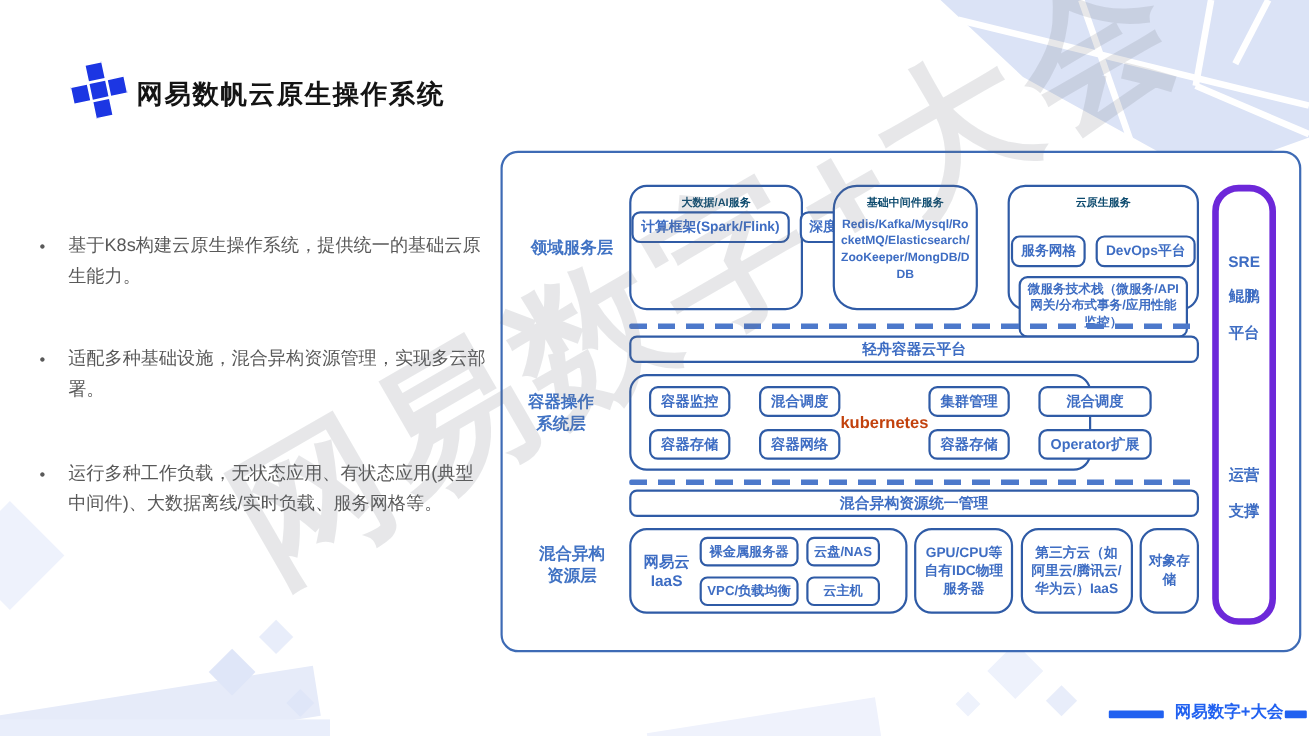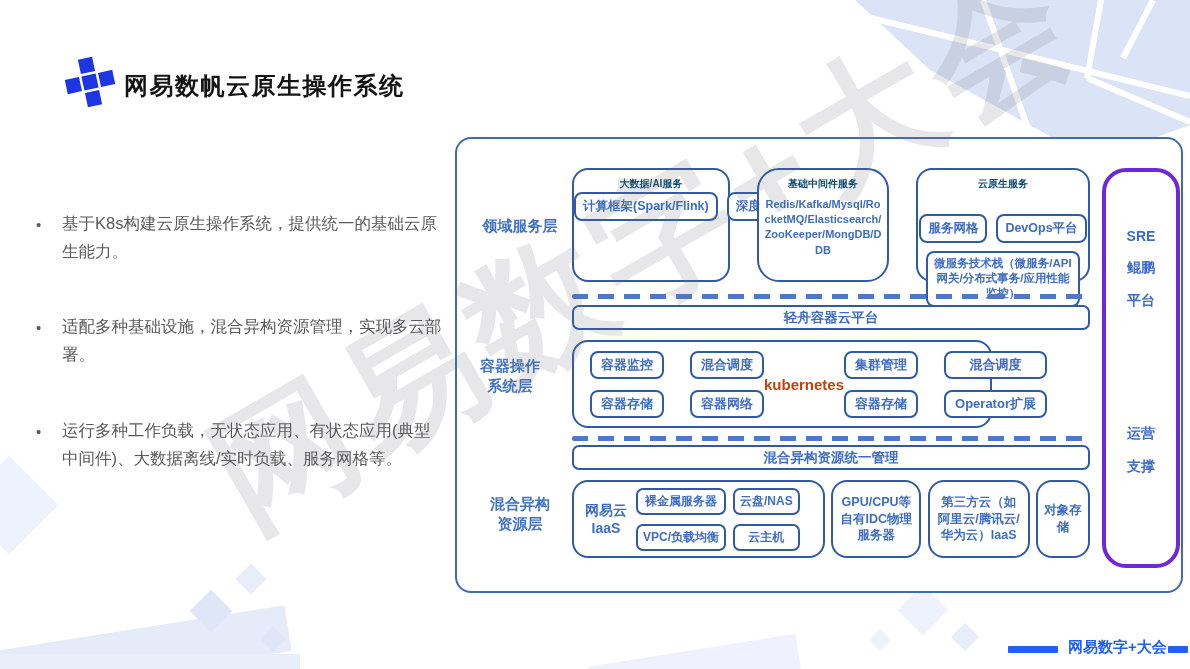--- a/index.html
+++ b/index.html
@@ -77,23 +77,23 @@
   .g1{width:253px;display:flex;align-items:center;padding:0 6px;box-sizing:border-box;}
   .g1 .glabel{width:52px;text-align:center;font-size:14px;font-weight:700;color:#3e6dc3;line-height:1.3;}
   .g1 .glabel span{display:inline-block;width:3.2em;}
   .g1 .grid{display:grid;grid-template-columns:auto auto;gap:9px 7px;margin-left:4px;}
   .g1 .chip{font-size:12px;padding:3px 5px;border-radius:7px;}
   .tbox{display:flex;align-items:center;justify-content:center;text-align:center;
     font-size:12.5px;font-weight:700;color:#3e6dc3;line-height:1.35;box-sizing:border-box;padding:4px 6px;}
   .g2{width:102px;}
   .g3{width:90px;word-break:break-all;}
   .g4{width:54px;}
-  .sre{position:absolute;left:1102px;top:168px;width:78px;height:400px;z-index:2;
+  .sre{position:absolute;left:1102px;top:168px;width:58px;height:400px;z-index:2;
     display:flex;flex-direction:column;align-items:center;box-sizing:border-box;
-    border:4px solid #6d28d9;border-radius:24px;background:#fff;}
+    border:6px solid #6d28d9;border-radius:24px;background:#fff;}
   .sre .grp{display:flex;flex-direction:column;align-items:center;gap:15px;
     font-size:14px;font-weight:700;color:#3e6dc3;}
   .sre .top{margin-top:56px;}
   .sre .bot{margin-top:auto;margin-bottom:88px;}
   
   .f-bar{position:absolute;background:#2161f0;height:7px;border-radius:1px;}
   .f-bar1{left:1008px;top:646px;width:50px;}
   .f-bar2{left:1168px;top:646px;width:20px;}
   .f-text{position:absolute;left:1068px;top:638px;font-size:15px;font-weight:700;color:#2161f0;}
 </style>

